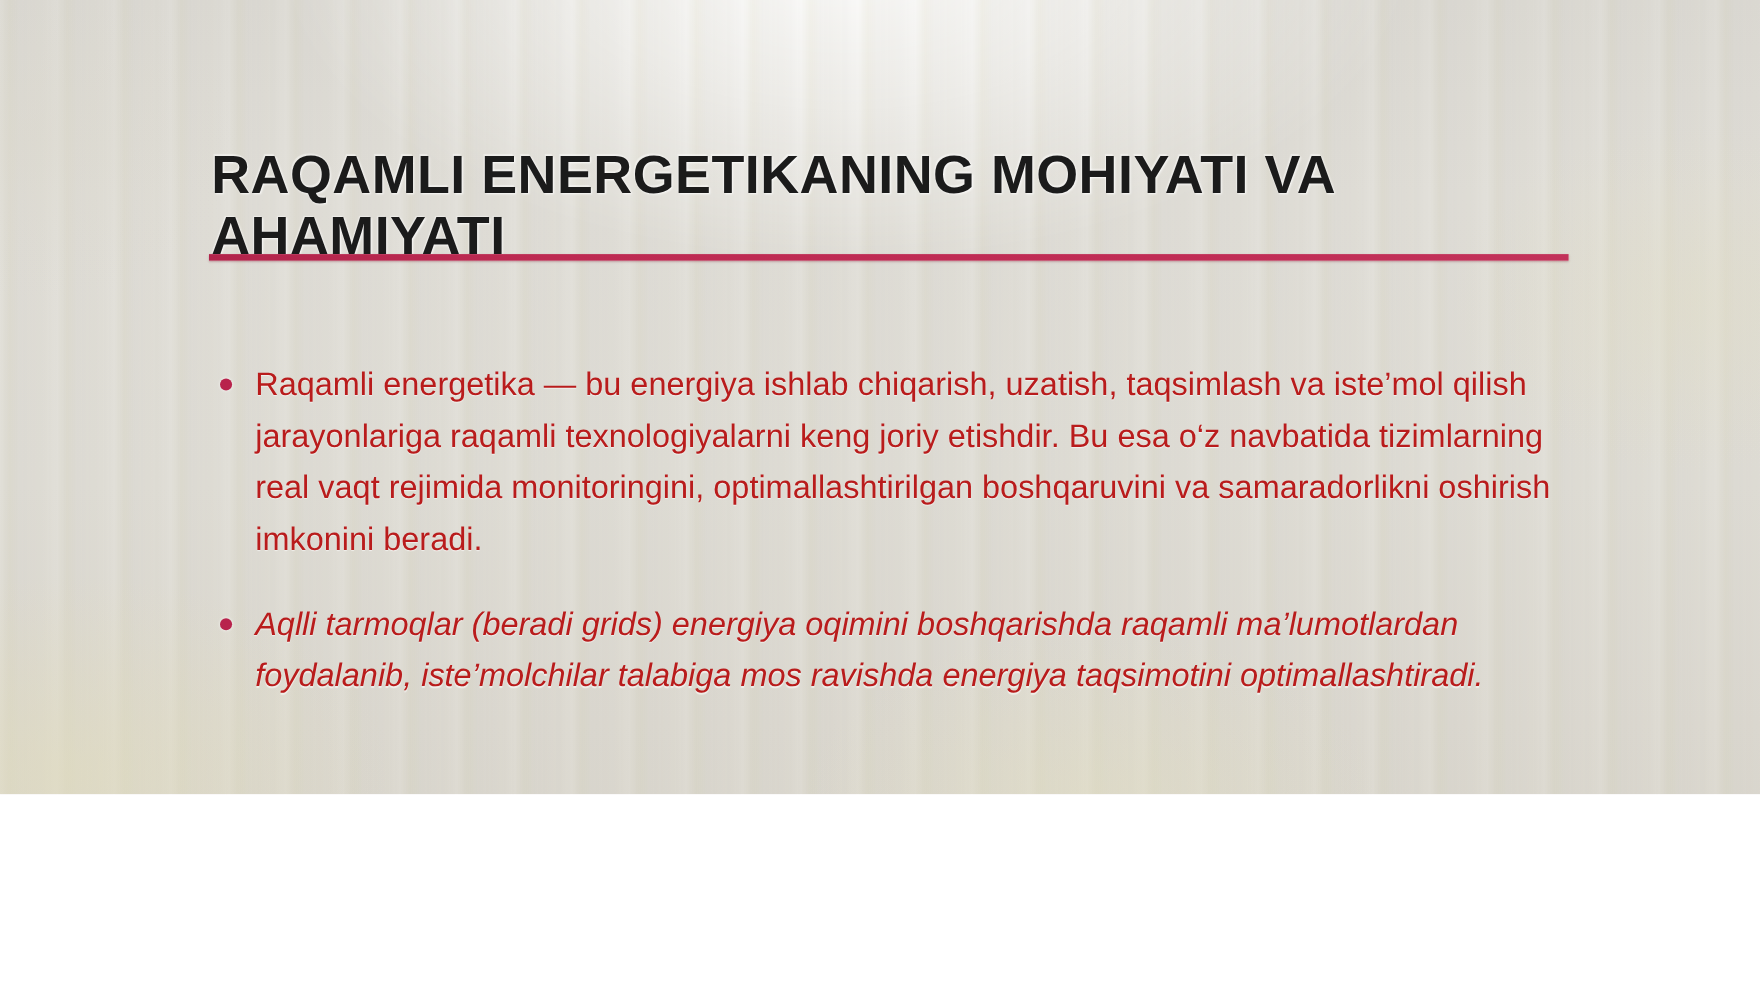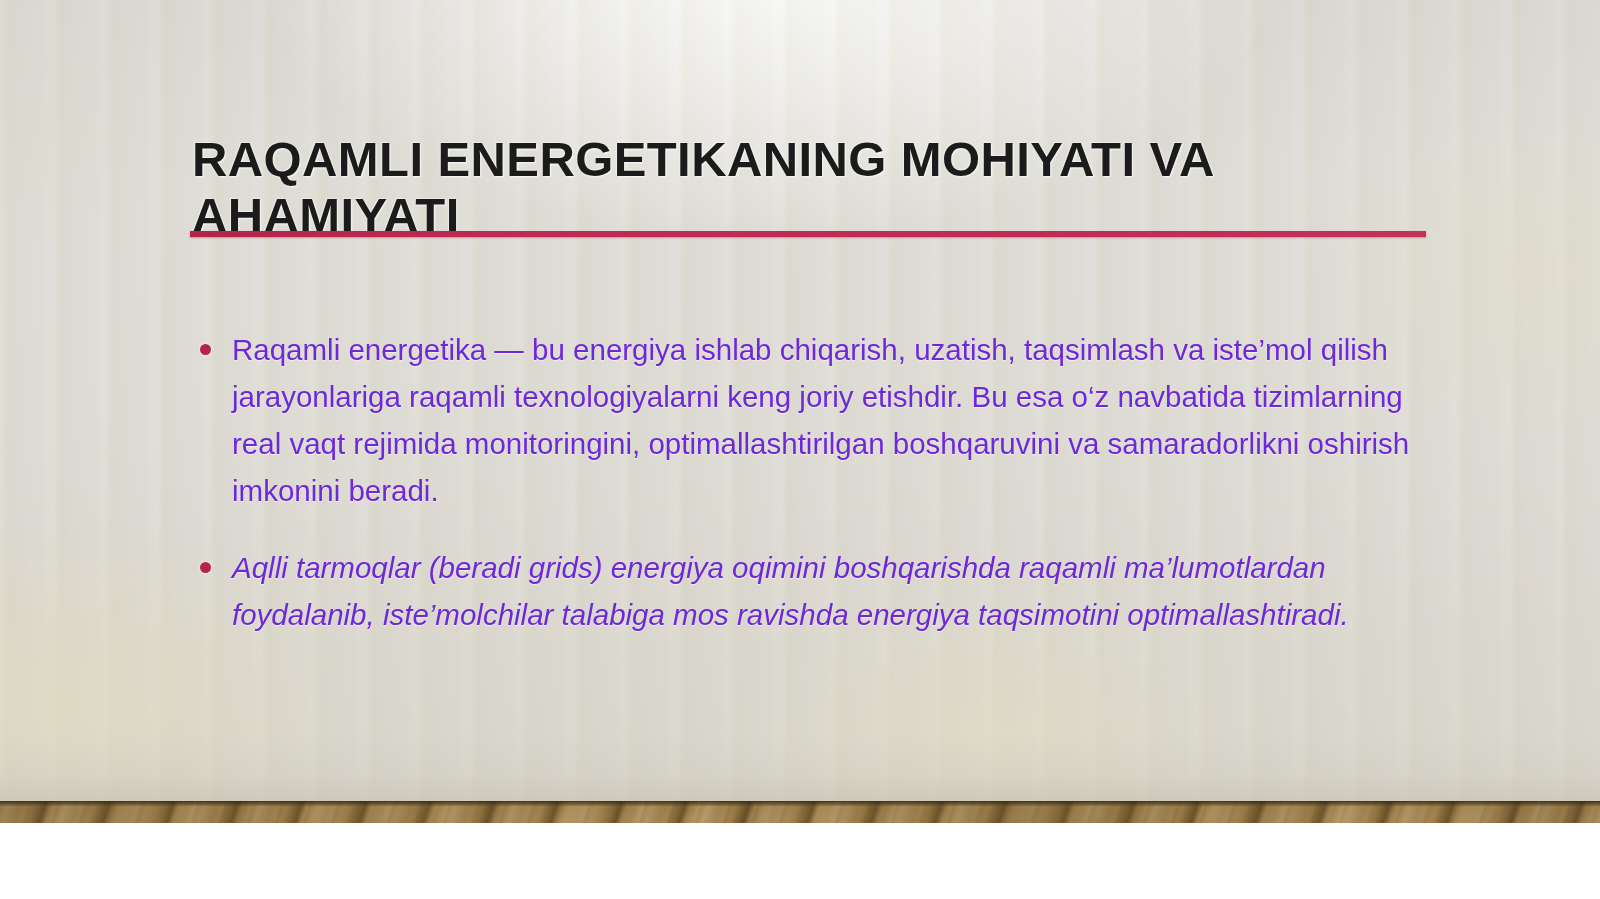--- a/index.html
+++ b/index.html
@@ -4,21 +4,21 @@
 <title>Slide</title>
 <style>
   html, body {
     margin: 0;
     padding: 0;
     background: #ffffff;
   }
   #slide {
     position: relative;
     width: 1600px;
-    height: 823px;
+    height: 722px;
     overflow: hidden;
     font-family: "Liberation Sans", sans-serif;
     background: #dcdad4;
   }
 
   
   .wall {
     position: absolute;
     left: 0; top: 0;
     width: 1600px;
@@ -190,21 +190,21 @@
   .body {
     position: absolute;
     left: 196px;
     top: 326px;
     width: 1220px;
   }
   .bullet {
     position: relative;
     padding-left: 36px;
     margin-bottom: 30px;
-    color: #6d28d9;
+    color: #b91c1c;
     font-size: 29.5px;
     line-height: 47px;
     text-shadow: 0 1px 1px rgba(255,255,255,0.6);
   }
   .bullet:last-child { margin-bottom: 0; }
   .bullet .dot {
     position: absolute;
     left: 4px;
     top: 18px;
     width: 11px;

